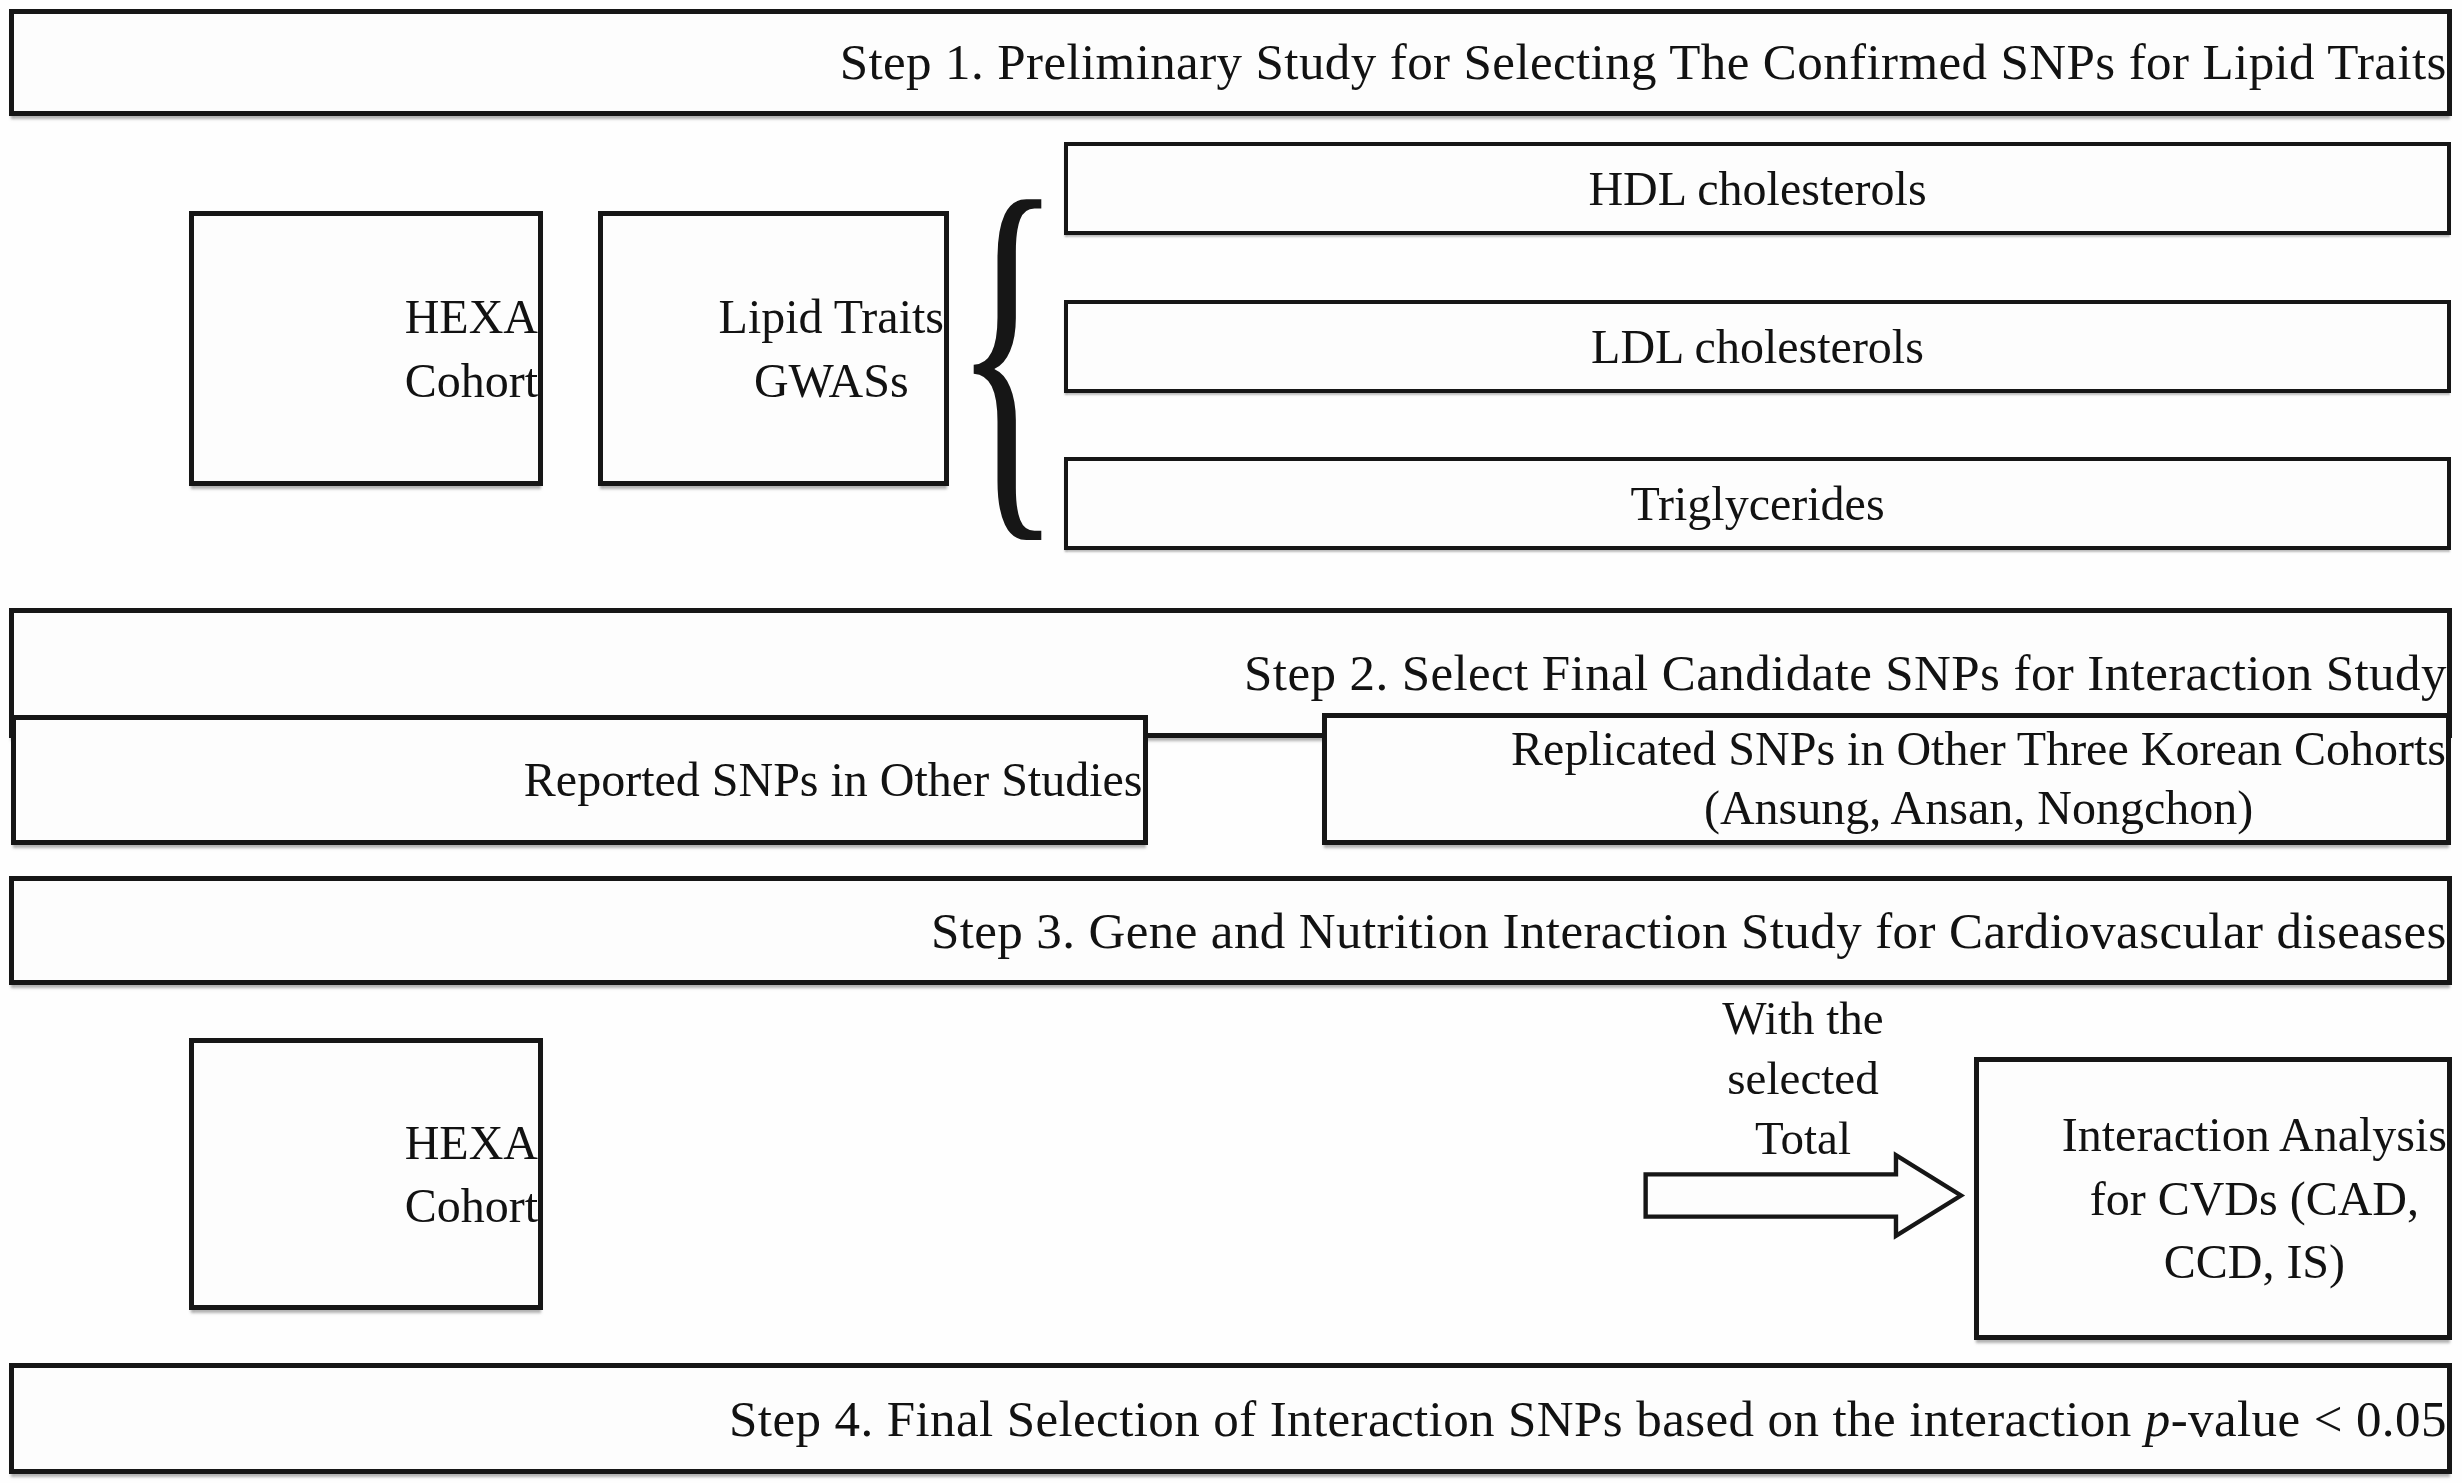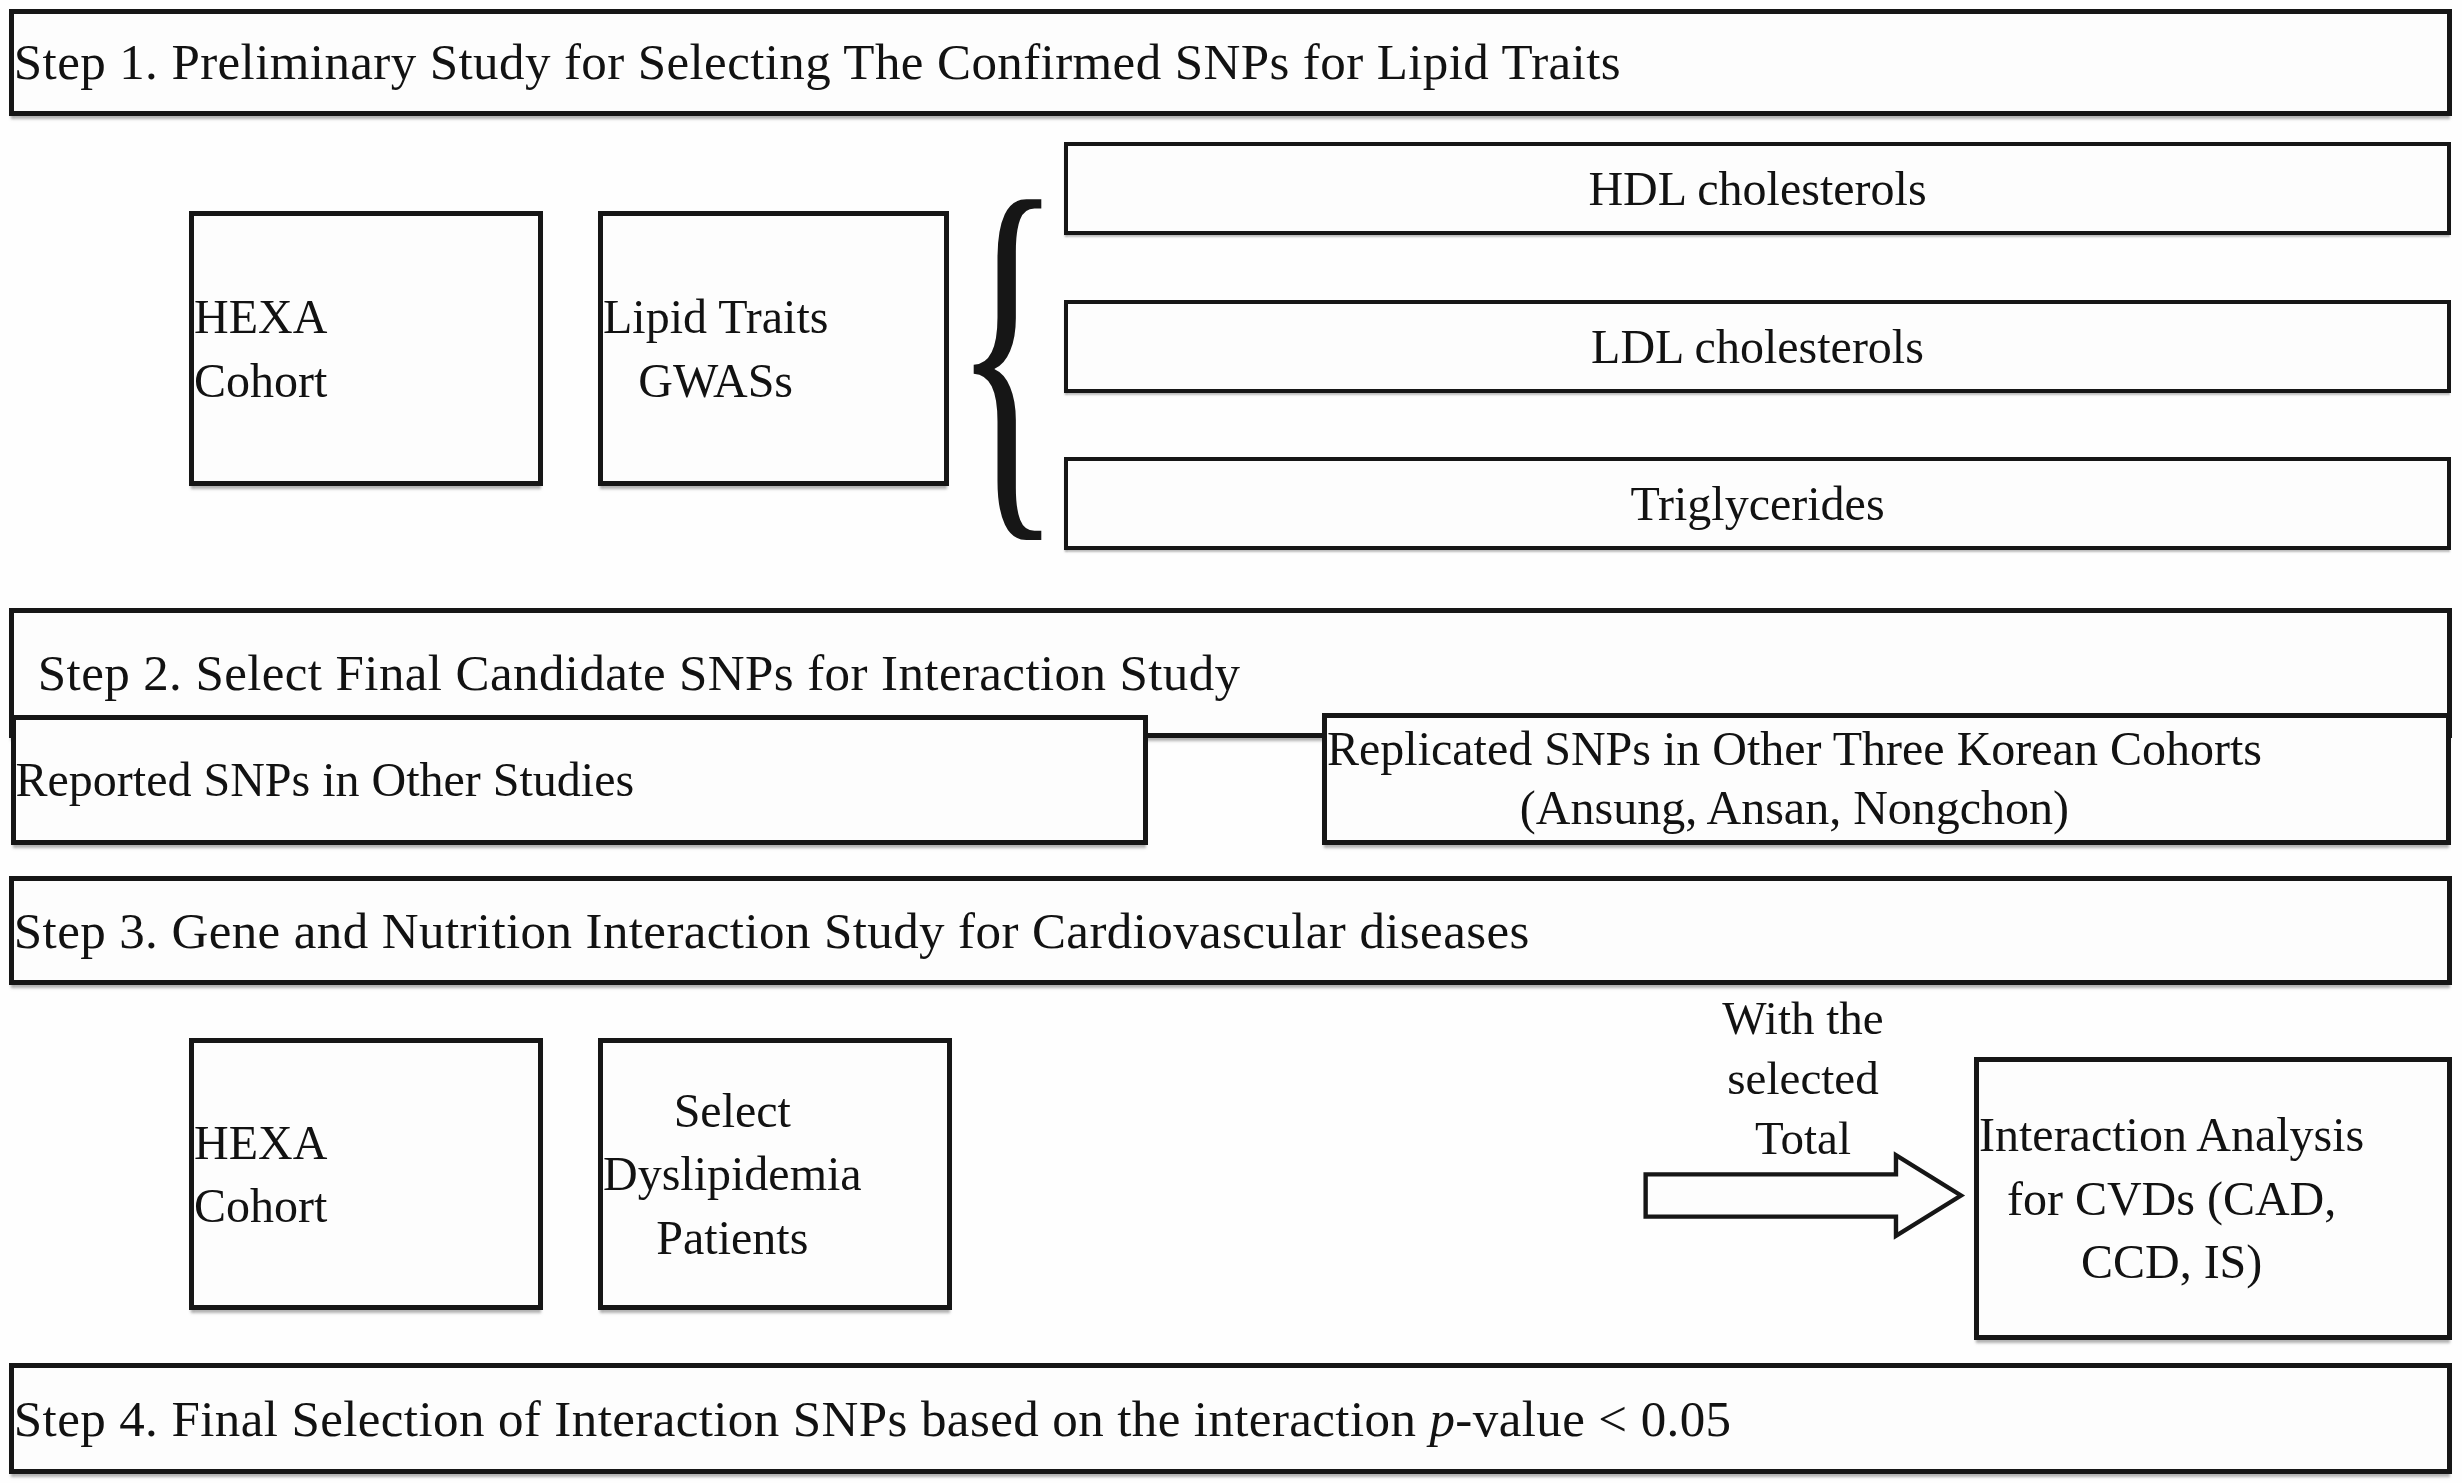--- a/index.html
+++ b/index.html
@@ -16,21 +16,21 @@
     color: #121212;
     overflow: hidden;
   }
   .box {
     position: absolute;
     background: #fdfdfd;
     border: 5.3px solid #161616;
     box-sizing: border-box;
     display: flex;
     align-items: center;
-    justify-content: flex-start;
+    justify-content: flex-end;
     text-align: center;
     box-shadow: 0 4.4px 2.6px -1.8px rgba(110,110,110,0.55);
   }
   .banner {
     left: 8.8px;
     width: 2443px;
     font-size: 51px;
   }
   .prewrap { white-space: pre-line; }
   .boxtext {
@@ -159,25 +159,20 @@
 
   <div class="box banner" style="top:876px;height:109px;">
     <span class="bannertext">Step 3. Gene and Nutrition Interaction Study for Cardiovascular diseases</span>
   </div>
 
   <div class="box" style="left:189px;top:1038px;width:354px;height:272px;">
     <span class="boxtext prewrap">HEXA
 Cohort</span>
   </div>
 
-  <div class="box" style="left:598px;top:1038px;width:354px;height:272px;">
-    <span class="boxtext prewrap">Select
-Dyslipidemia
-Patients</span>
-  </div>
 
 
   <div class="arrowlabel prewrap">With the
 selected
 Total</div>
 
   <svg class="arrow-svg" width="325" height="95" viewBox="0 0 370 108">
     <polygon points="3,30 288,30 288,8 362,54 288,100 288,78 3,78" fill="#fdfdfd" stroke="#161616" stroke-width="5"></polygon>
   </svg>
 

